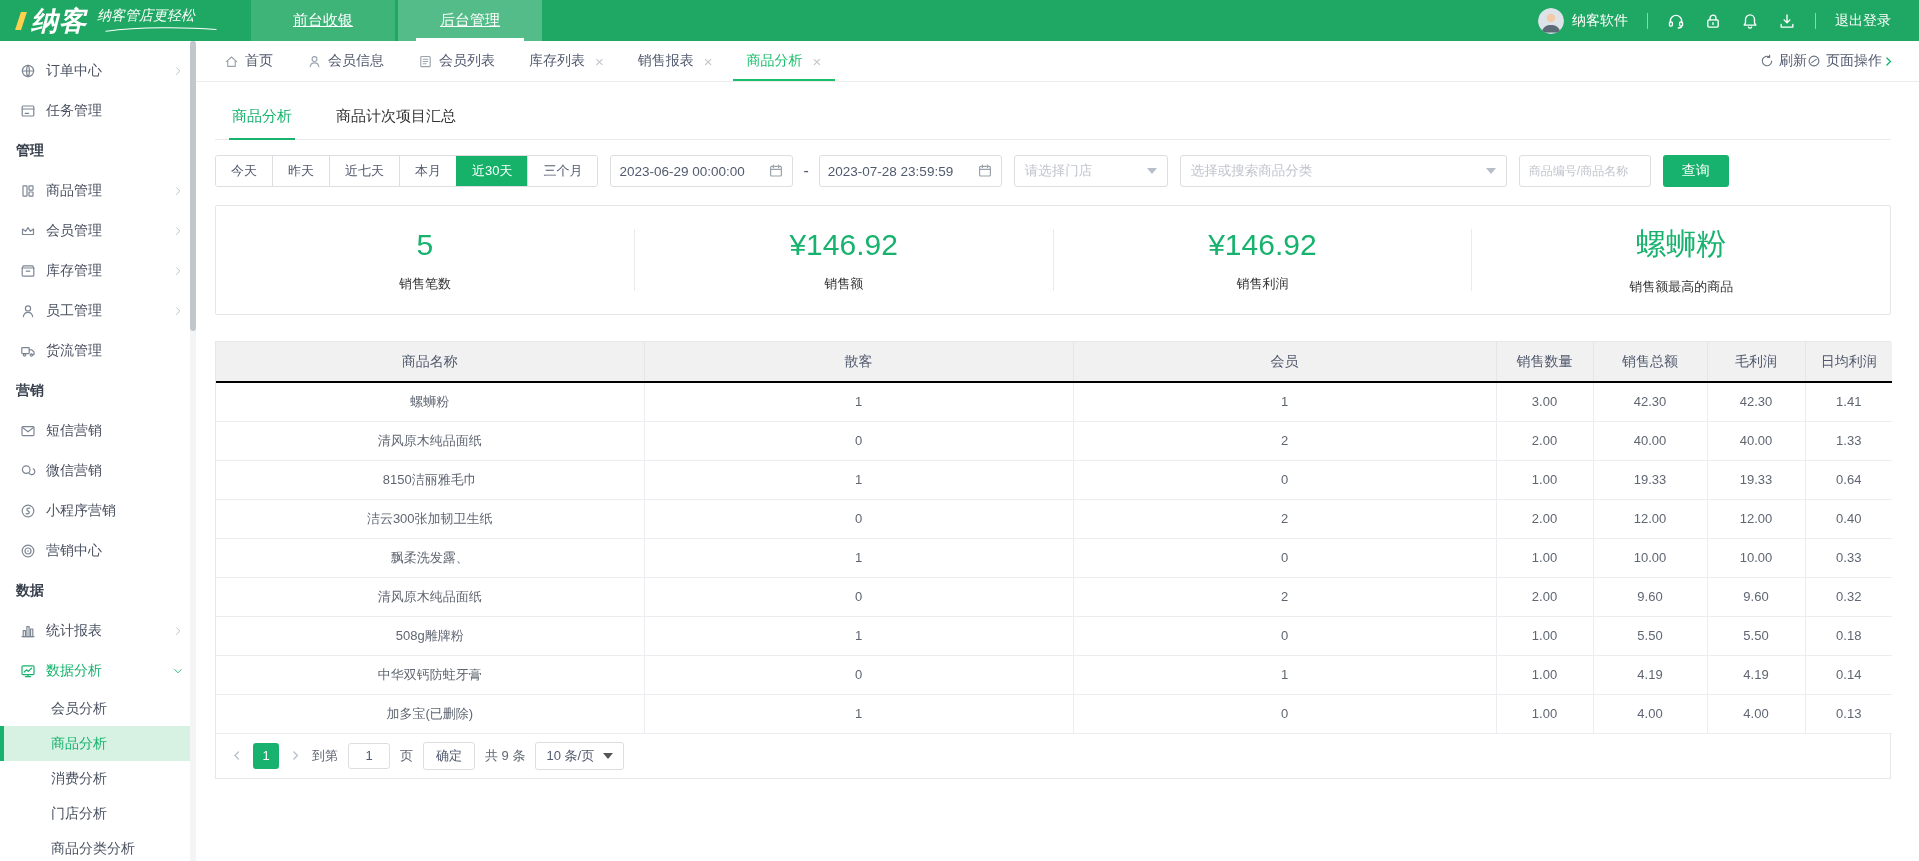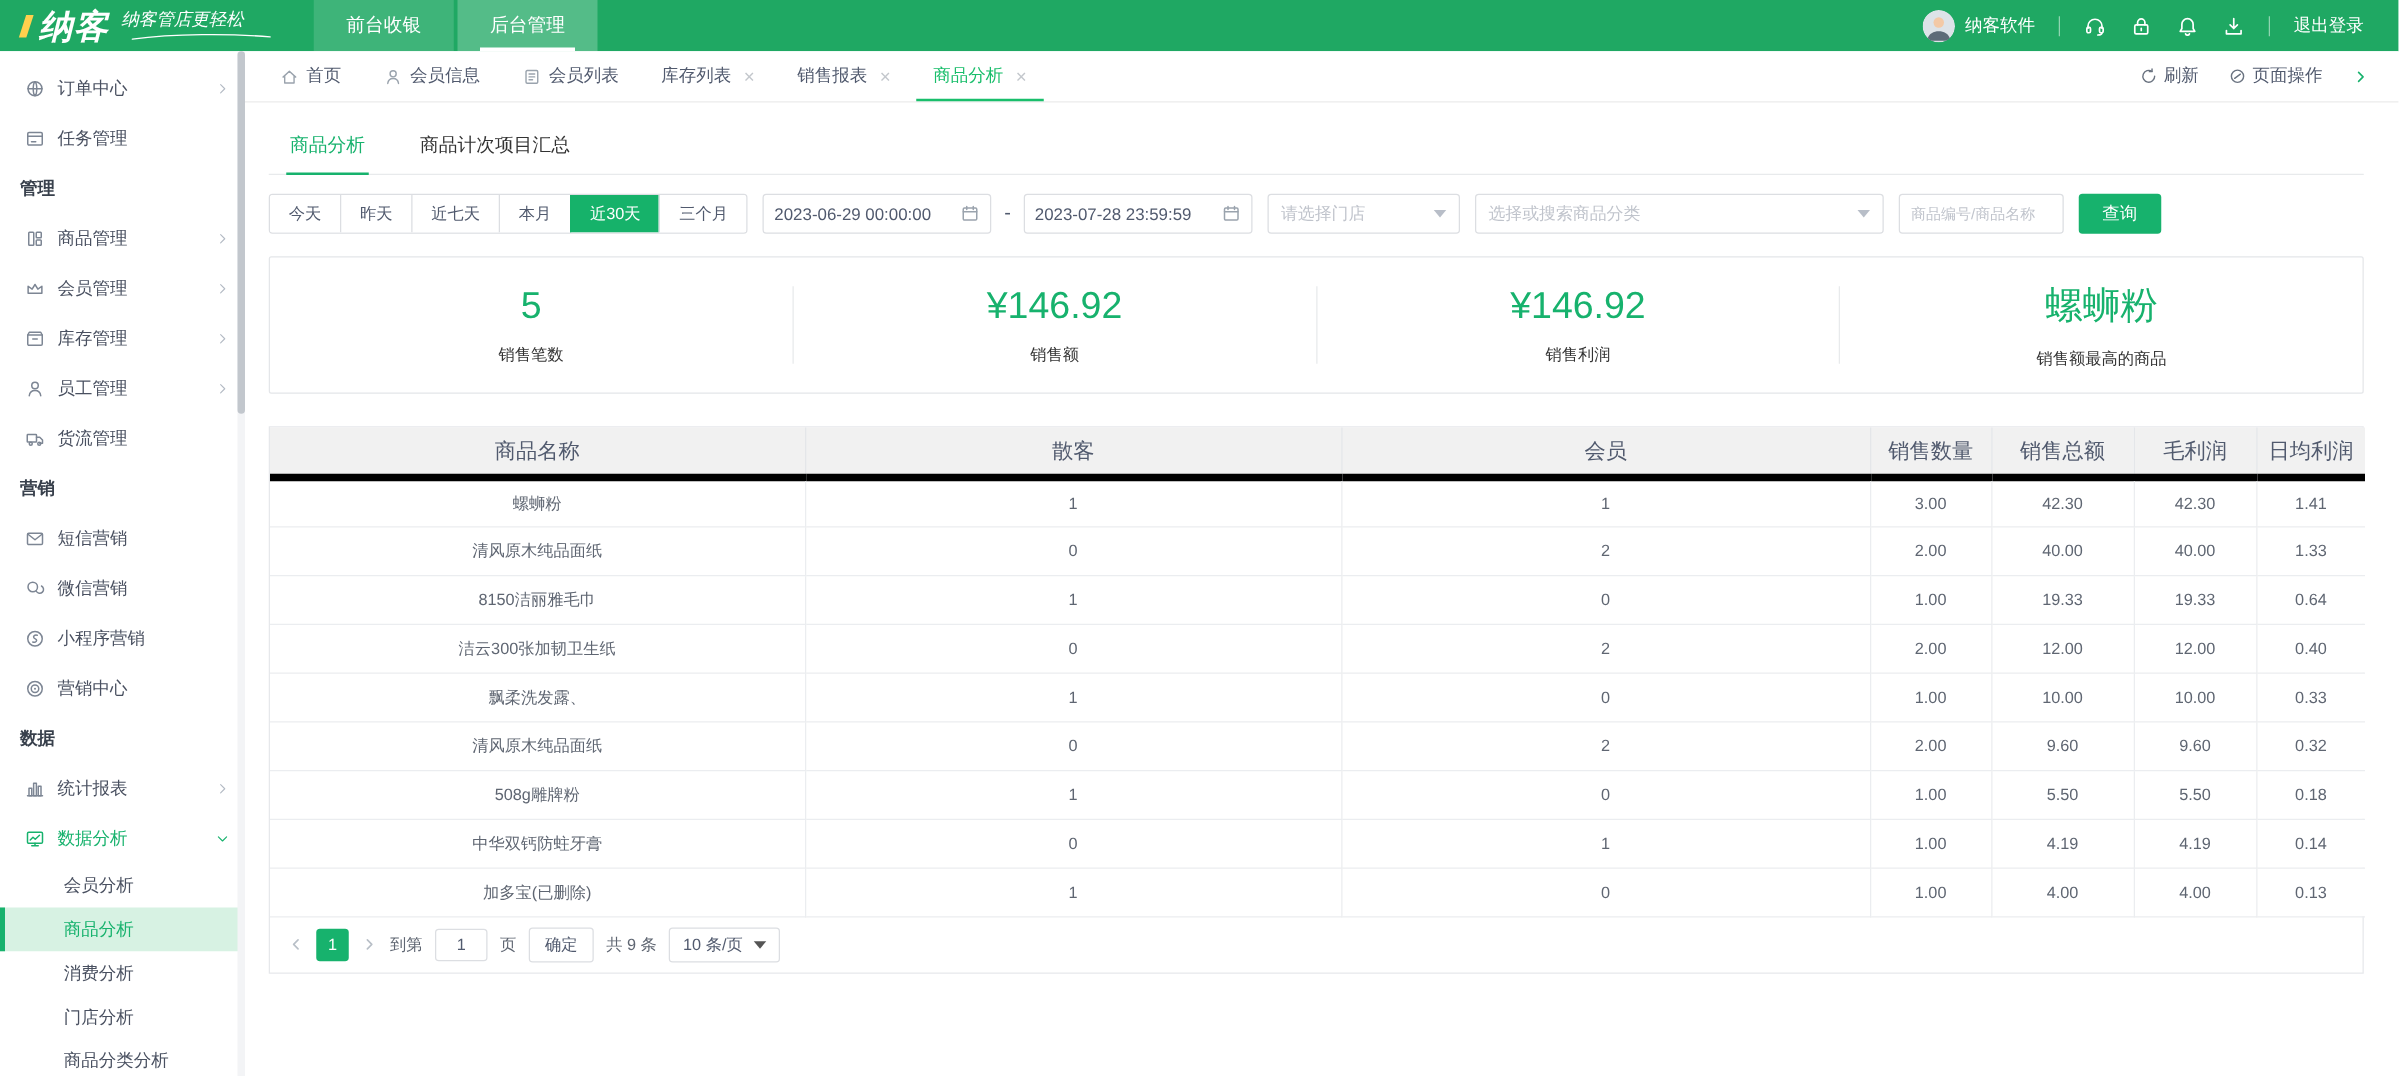--- a/index.html
+++ b/index.html
@@ -6,21 +6,21 @@
   body{background:#fff;font-family:"Liberation Sans","DejaVu Sans",sans-serif;}
   .app{position:relative;width:1919px;height:861px;overflow:hidden;background:#fff;color:#515a6e;}
 
   
   .hdr{position:absolute;top:0;left:0;width:100%;height:41px;background:#1fa863;display:flex;align-items:stretch;color:#fff;}
   .logo{display:flex;align-items:center;padding:0 10px 0 18px;font-size:27px;font-weight:bold;font-style:italic;letter-spacing:1px;}
   .logo-mark{width:6px;height:18px;background:#ffd04d;transform:skewX(-18deg);margin-right:7px;}
   .slogan{display:flex;flex-direction:column;justify-content:center;font-size:14px;font-style:italic;padding-right:26px;line-height:1.1;}
   .slogan svg{width:128px;height:7px;margin-top:2px;}
   .hdr-tabs{display:flex;align-items:stretch;}
-  .hdr-tab{position:relative;display:flex;align-items:center;padding:0 26px;font-size:15px;background:rgba(255,255,255,.14);margin-right:3px;cursor:pointer;}
+  .hdr-tab{position:relative;display:flex;align-items:center;padding:0 42px;font-size:15px;background:rgba(255,255,255,.14);margin-right:3px;cursor:pointer;text-decoration:underline;}
   .hdr-tab.active{background:rgba(255,255,255,.24);}
   .hdr-tab.active::after{content:"";position:absolute;left:18px;right:18px;bottom:0;height:3px;background:#fff;}
   .hdr-right{margin-left:auto;display:flex;align-items:center;gap:19px;padding-right:28px;font-size:14px;}
   .hdr-user{display:flex;align-items:center;gap:8px;cursor:pointer;}
   .avatar{width:26px;height:26px;border-radius:50%;overflow:hidden;display:block;}
   .avatar svg{width:26px;height:26px;display:block;}
   .hdr-divider{width:1px;height:16px;background:rgba(255,255,255,.5);}
   .hdr-icon-btn{display:block;width:18px;height:18px;color:#fff;cursor:pointer;}
   .hdr-icon-btn svg{width:18px;height:18px;display:block;}
   .logout{cursor:pointer;}
@@ -44,21 +44,21 @@
 
   
   .main{position:absolute;top:41px;left:196px;right:0;bottom:0;background:#fff;}
   .tabbar{height:41px;border-bottom:1px solid #ececec;display:flex;align-items:stretch;padding:0 24px 0 14px;}
   .tab{position:relative;display:flex;align-items:center;padding:0 14px;margin-right:6px;font-size:14px;color:#515a6e;cursor:pointer;}
   .tab .ticon{margin-right:6px;color:#9aa3ad;display:block;}
   .tab .ticon svg{width:15px;height:15px;display:block;}
   .tab.active{color:#19be6b;}
   .tab.active::after{content:"";position:absolute;left:0;right:0;bottom:0;height:2px;background:#19be6b;}
   .tab .close{margin-left:10px;color:#c3c7cc;font-size:15px;line-height:1;cursor:pointer;}
-  .tabbar-right{margin-left:auto;display:flex;align-items:center;gap:24px;font-size:14px;color:#515a6e;}
+  .tabbar-right{margin-left:auto;display:flex;align-items:center;font-size:14px;color:#515a6e;}
   .tb-act{display:flex;align-items:center;gap:5px;cursor:pointer;}
   .tb-act .icon{color:#6a7380;}
   .tb-act .icon svg{width:14px;height:14px;}
   .tb-chev{color:#17b26d;}
   .tb-chev svg{width:13px;height:13px;display:block;}
 
   .content{padding:12px 28px 0 19px;}
   .page-tabs{display:flex;border-bottom:1px solid #e8eaec;padding-left:14px;}
   .page-tab{position:relative;padding:13px 3px;margin-right:38px;font-size:15px;color:#333;cursor:pointer;}
   .page-tab.active{color:#17b26d;}
@@ -81,21 +81,21 @@
   .search-btn{height:32px;padding:0 19px;background:#17b26d;color:#fff;border:none;border-radius:3px;font-size:14px;cursor:pointer;font-family:inherit;}
 
   .stats-card{margin-top:18px;border:1px solid #e4e6e9;border-radius:2px;height:110px;display:flex;align-items:center;}
   .stat{flex:1;text-align:center;}
   .stat-value{font-size:30px;color:#17b26d;}
   .stat-label{margin-top:13px;font-size:13px;color:#333;}
   .stat-divider{width:1px;height:62px;background:#e8eaec;}
 
   .table-block{margin-top:26px;border:1px solid #e6e8eb;}
   table{width:100%;border-collapse:collapse;table-layout:fixed;}
-  thead th{background:#f1f1f1;height:40px;font-weight:normal;font-size:17px;color:#515a6e;border-right:1px solid #e4e6e9;border-bottom:6px solid #000000;text-align:center;}
+  thead th{background:#f1f1f1;height:40px;font-weight:normal;font-size:14px;color:#515a6e;border-right:1px solid #e4e6e9;border-bottom:2px solid #000000;text-align:center;}
   thead th:last-child{border-right:none;}
   tbody td{height:39px;text-align:center;font-size:13px;color:#5f6672;border-right:1px solid #ebedf0;border-bottom:1px solid #ebedf0;background:#fff;}
   tbody td:last-child{border-right:none;}
 
   .pagination{height:44px;display:flex;align-items:center;padding-left:14px;gap:10px;font-size:13px;color:#5f6672;}
   .pg-arrow{color:#b8bfc7;cursor:pointer;display:block;}
   .pg-arrow svg{width:13px;height:13px;display:block;}
   .pg-current{width:26px;height:26px;background:#17b26d;color:#fff;border-radius:3px;display:flex;align-items:center;justify-content:center;font-size:13px;cursor:pointer;}
   .pg-input{width:42px;height:26px;border:1px solid #dcdee2;border-radius:3px;text-align:center;font-size:13px;color:#515a6e;outline:none;font-family:inherit;}
   .pg-confirm{height:28px;padding:0 12px;background:#fff;border:1px solid #dcdee2;border-radius:3px;font-size:13px;color:#515a6e;cursor:pointer;font-family:inherit;}

